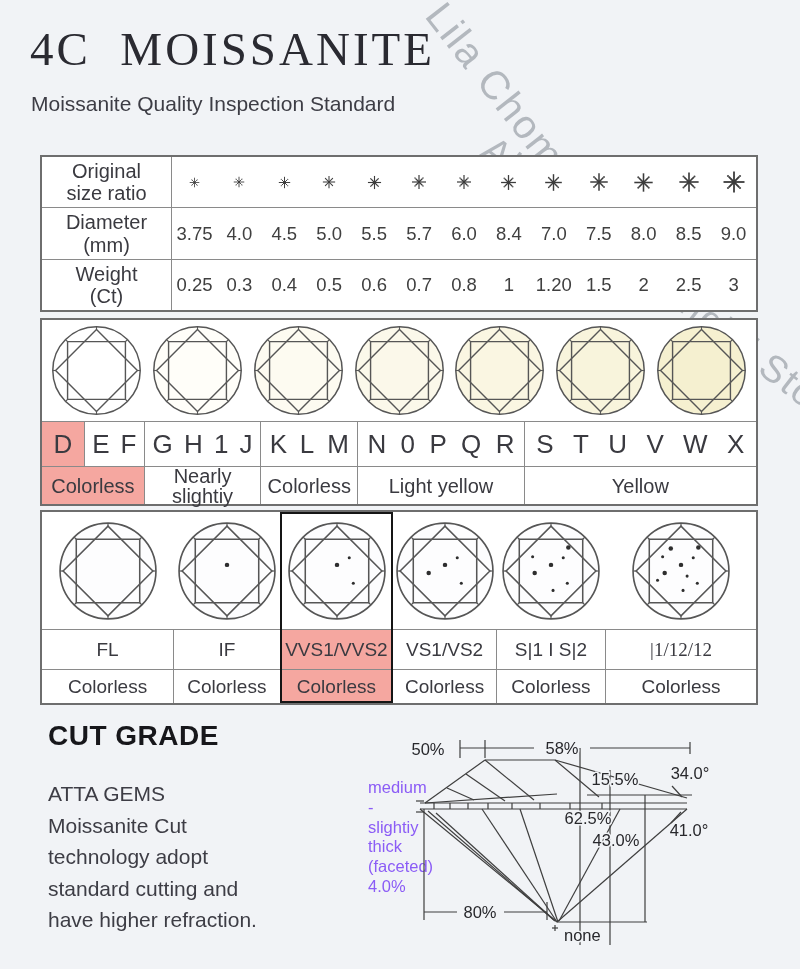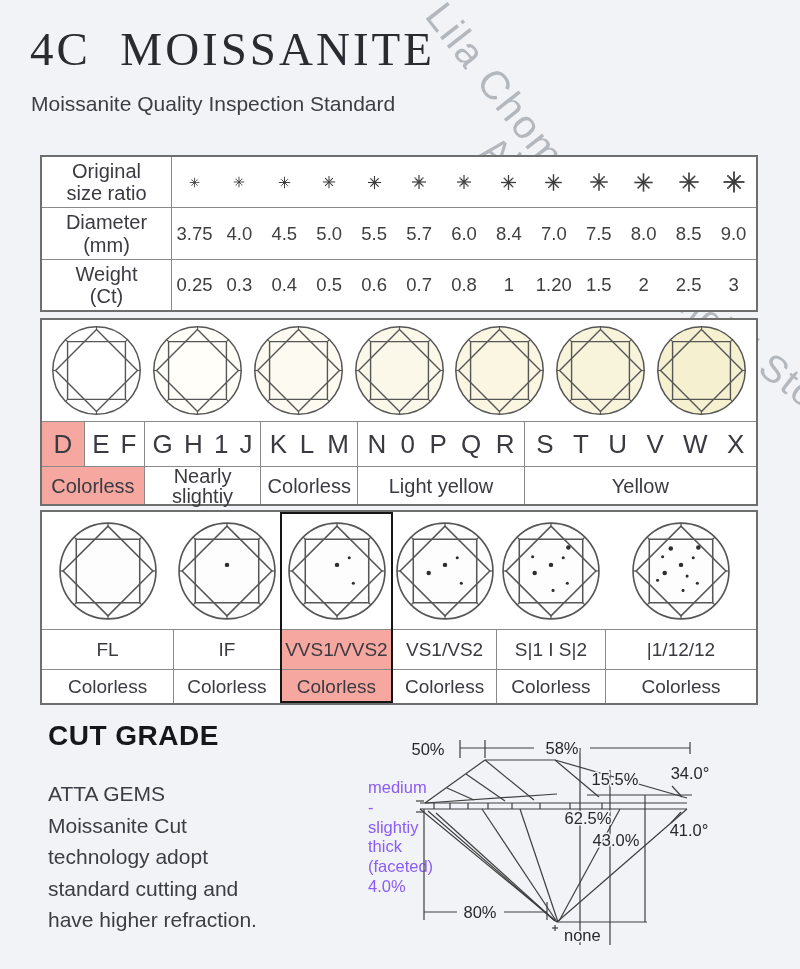--- a/index.html
+++ b/index.html
@@ -616,21 +616,21 @@
             <circle cx="40" cy="28" r="2.2" fill="#2e2e2e"></circle>
           </svg>
         </div>
       </div>
     <div id="clarity-label-row" class="row hline">
         <div class="clabel-cell" style="width: 18.5%;">FL</div>
         <div class="clabel-cell" style="width: 14.9%;">IF</div>
         <div class="clabel-cell pink" style="width: 15.8%;">VVS1/VVS2</div>
         <div class="clabel-cell" style="width: 14.5%;">VS1/VS2</div>
         <div class="clabel-cell" style="width: 15.3%;">S|1 I S|2</div>
-        <div class="clabel-cell" style="width: 21%;">|1/12/12</div>
+        <div class="clabel-cell" style="width: 21%; font-family: Liberation Serif, serif;">|1/12/12</div>
       </div>
     <div id="clarity-color-row" class="row">
         <div class="ccolor-cell" style="width: 18.5%;">Colorless</div>
         <div class="ccolor-cell" style="width: 14.9%;">Colorless</div>
         <div class="ccolor-cell pink" style="width: 15.8%;">Colorless</div>
         <div class="ccolor-cell" style="width: 14.5%;">Colorless</div>
         <div class="ccolor-cell" style="width: 15.3%;">Colorless</div>
         <div class="ccolor-cell" style="width: 21%;">Colorless</div>
       </div>
     <div id="clarity-highlight" style="left: 33.4%; width: 15.8%;"></div>

